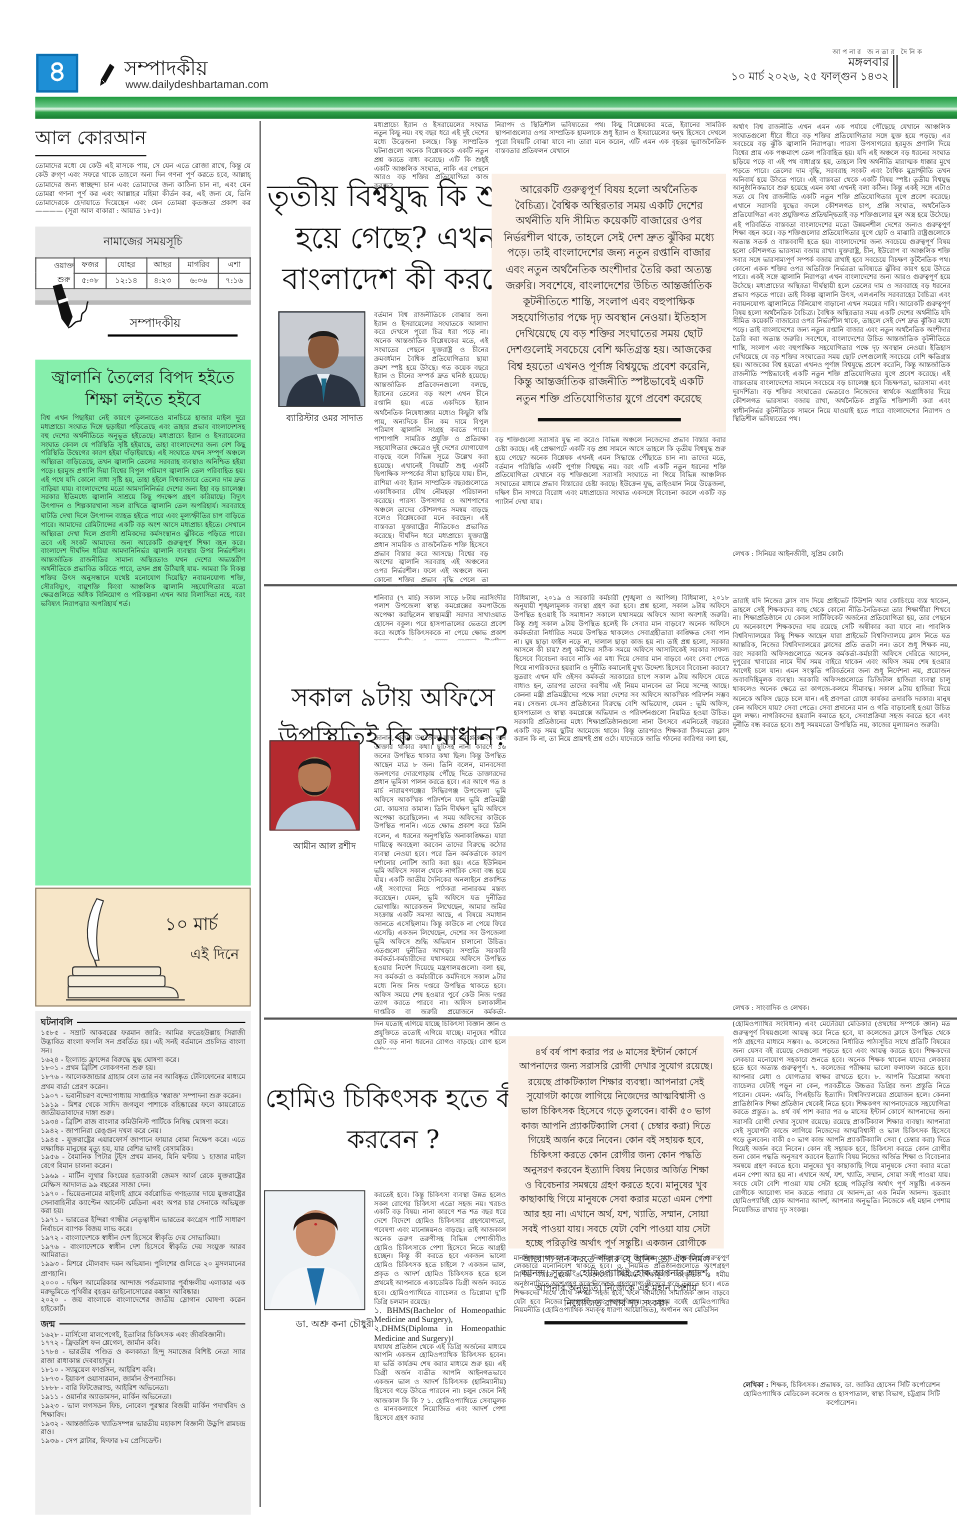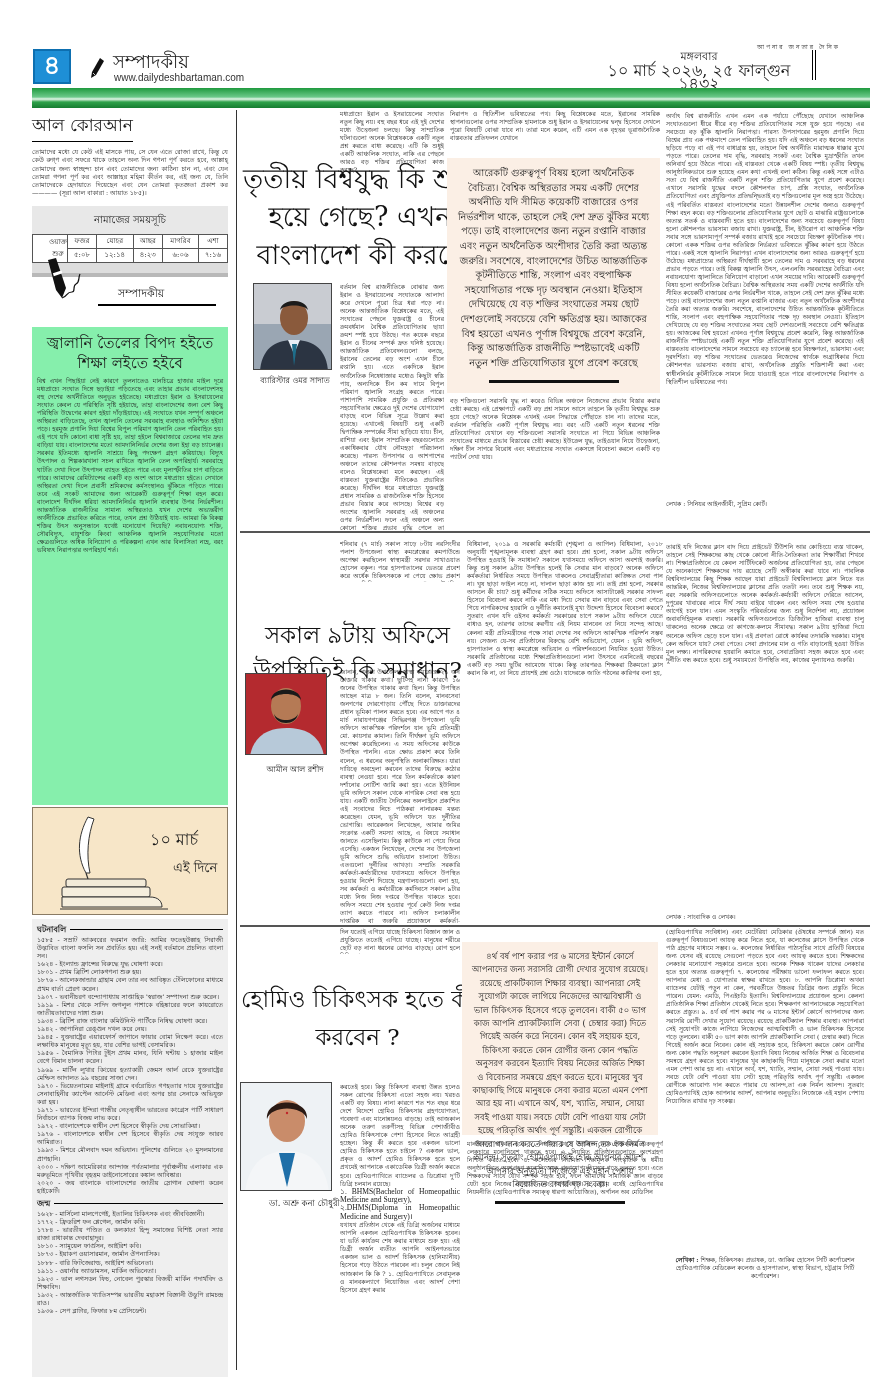--- a/index.html
+++ b/index.html
@@ -93,23 +93,23 @@
 <body>
 
 <div class="abs page-num">৪</div>
 <svg class="abs section-icon" viewBox="0 0 18 22">
   <path d="M12 1 L16 4 L8 18 L3 21 L4 15 Z" fill="#111"></path>
   <path d="M5 16 L7 18" stroke="#fff" stroke-width="0.8"></path>
 </svg>
 <div class="abs section-title">সম্পাদকীয়</div>
 <div class="abs site-url">www.dailydeshbartaman.com</div>
 
-<div class="abs" style="left:590px; top:50px; width:218px; text-align:center;">
+<div class="abs" style="left:590px; top:50px; width:218px; text-align:right;">
   <div style="font-size:11px; line-height:14px;">মঙ্গলবার</div>
-  <div style="font-size:16px; line-height:13px;">১০ মার্চ ২০২৬, ২৫ ফাল্গুন ১৪৩২</div>
+  <div style="font-size:10px; line-height:13px;">১০ মার্চ ২০২৬, ২৫ ফাল্গুন ১৪৩২</div>
 </div>
 <div class="abs pipe"></div>
 <div class="abs" style="left:708px; top:42px; width:162px;">
   <div class="tagline">আপনার জনতার দৈনিক</div>
 </div>
 
 <div class="abs green-bar"></div>
 
 <div class="abs left-col">
   <div class="quran-title">আল কোরআন</div>

